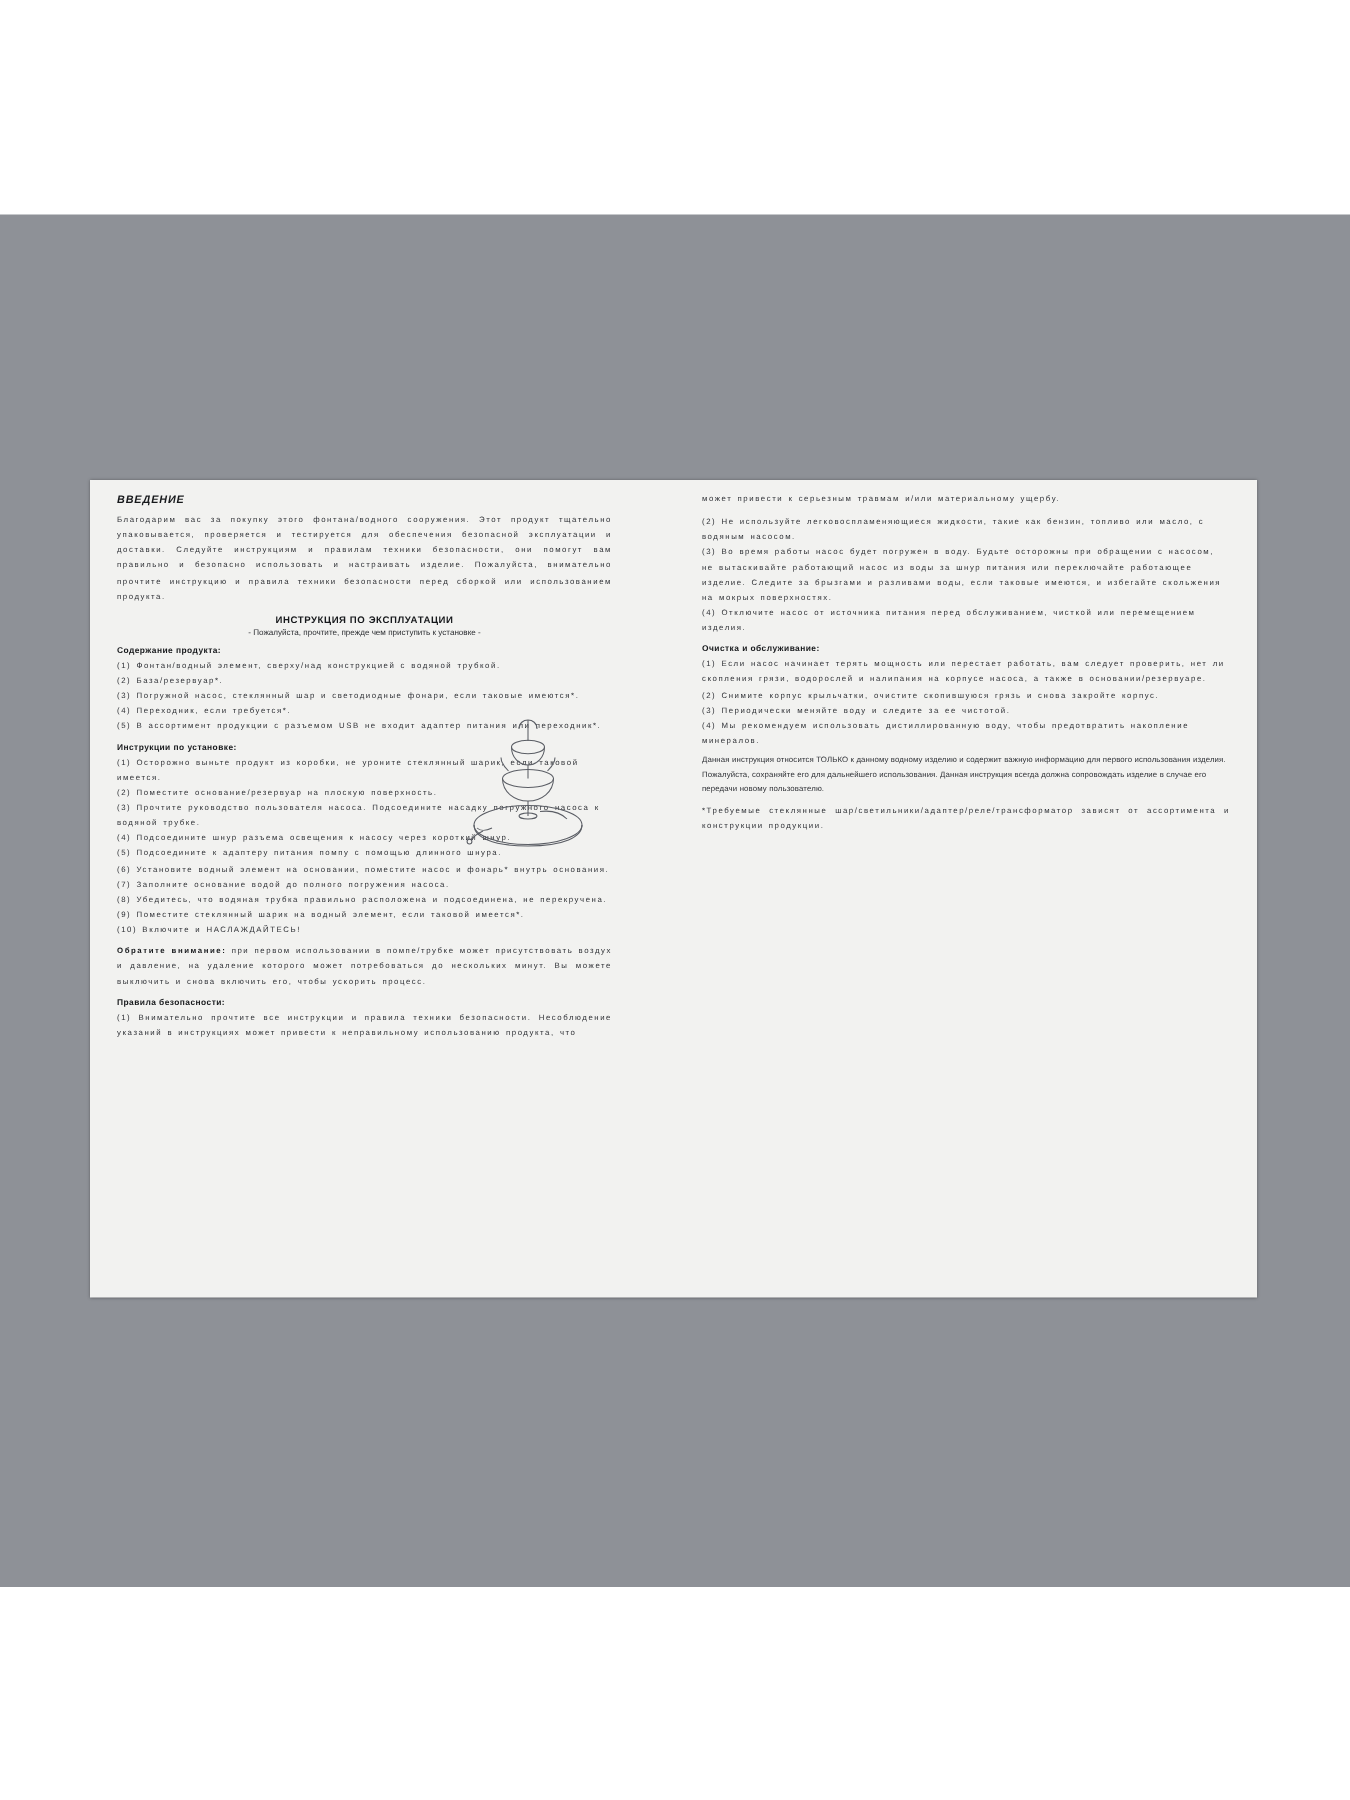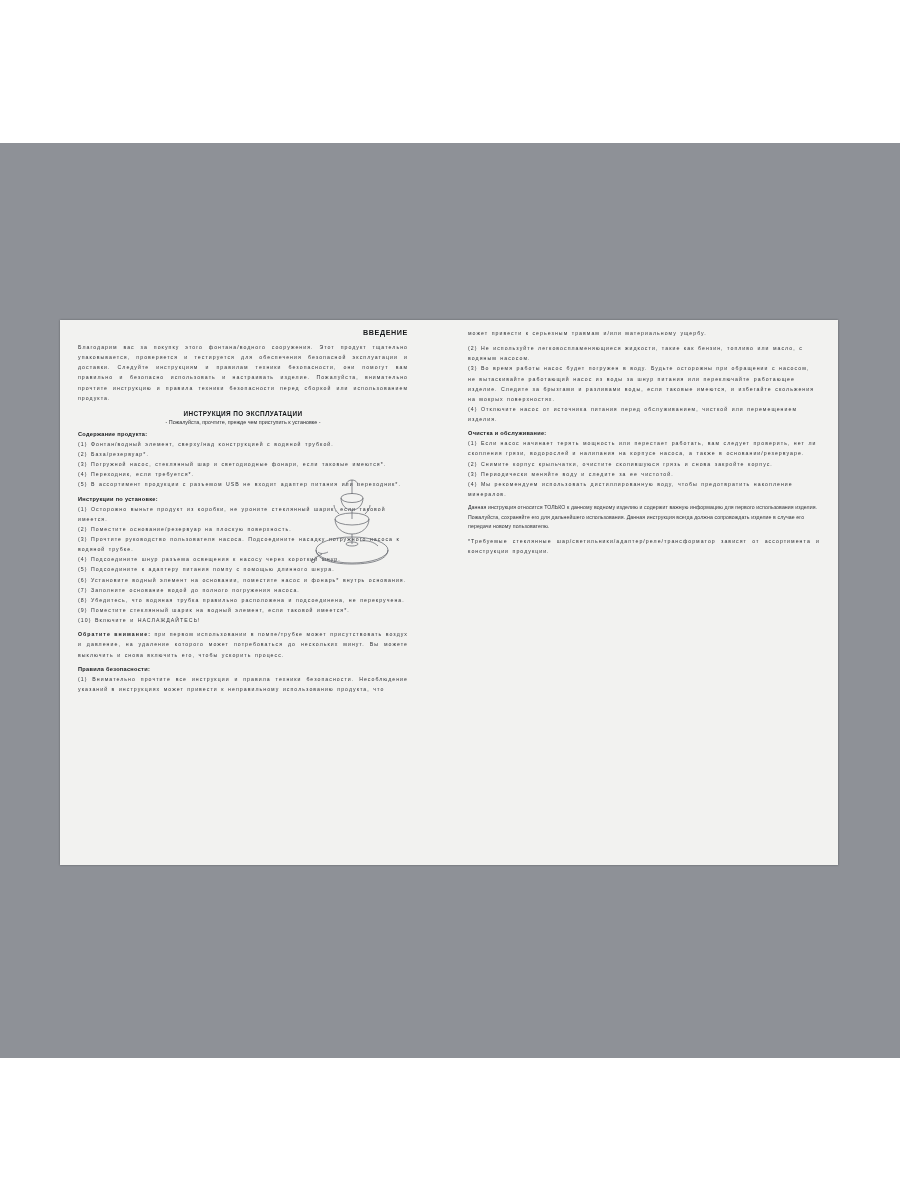--- a/index.html
+++ b/index.html
@@ -42,26 +42,27 @@
   }
   .col {
     position: absolute;
     top: 0;
     width: 330px;
   }
   .col-left { left: 8px; }
   .col-right { left: 398px; width: 352px; }
 
   .doc-title {
-    text-align: right;
+    text-align: left;
     font-size: 7.2px;
     font-weight: bold;
     letter-spacing: 0.6px;
     color: #16181b;
     margin: 0 0 5px 0;
+    font-style: italic;
   }
   .sec-title {
     text-align: center;
     font-size: 6.4px;
     font-weight: bold;
     letter-spacing: 0.4px;
     color: #16181b;
     margin: 7px 0 2px 0;
   }
   .sec-sub {

